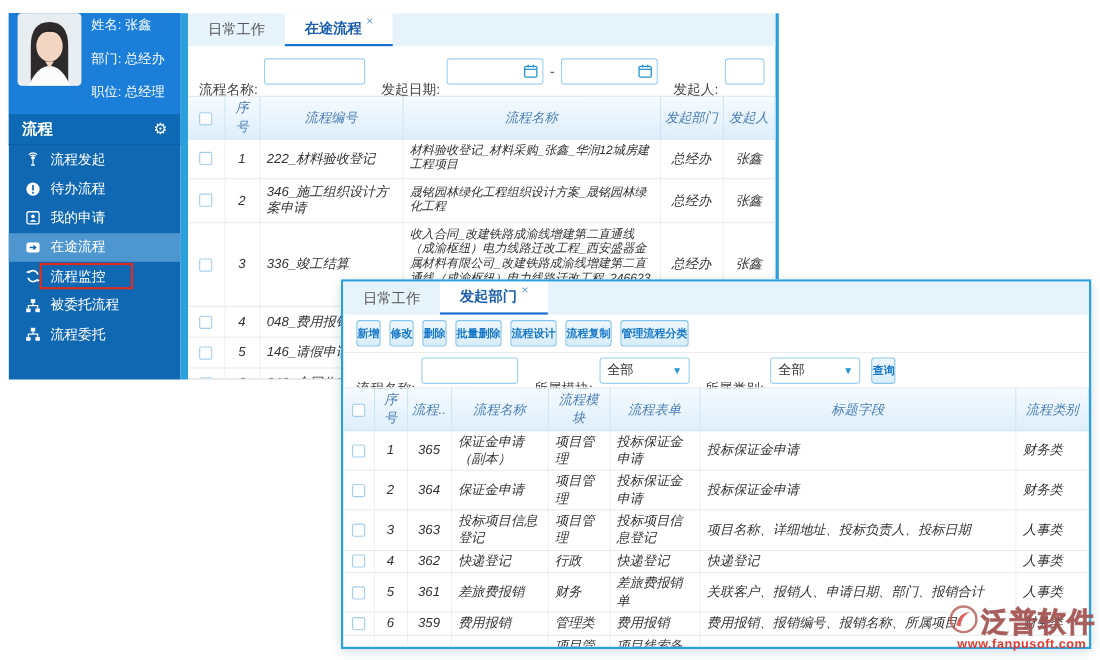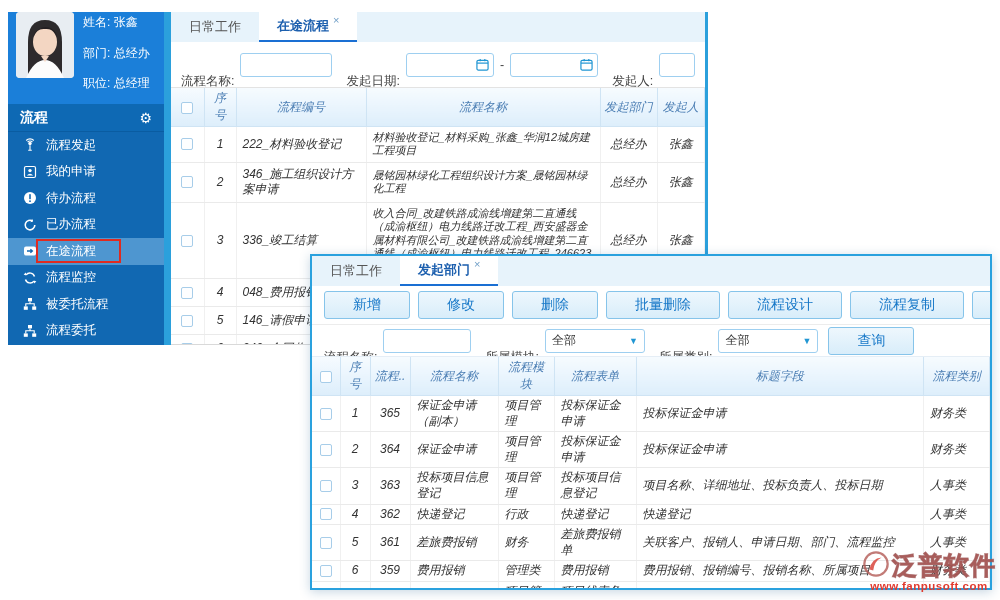--- a/index.html
+++ b/index.html
@@ -59,23 +59,23 @@
   .t-back tr { height:28px; }
   .t-front td:nth-child(2), .t-front td:nth-child(3) { text-align:center; }
   .t-front tr { height:20px; }
   .t-front td { padding:2px 6px; }
 
   
   .front-win { position:absolute; left:310px; top:254px; width:682px; height:336px; background:#fff;
     border:2px solid #2aa1de; box-shadow:0 2px 10px rgba(30,90,140,.25); display:flex; flex-direction:column; overflow:hidden; }
   .toolbar { display:flex; align-items:center; gap:8px; padding:5px 12px; flex:none; }
   .btn { background:linear-gradient(#eef7fd,#d8edfa); border:1px solid #86c4ea; color:#1778c8;
-    font-size:14px; border-radius:3px; padding:4px 28px; cursor:pointer; white-space:nowrap; }
+    font-size:10px; border-radius:3px; padding:4px 0; cursor:pointer; white-space:nowrap;font-weight:bold; }
   .front-filter { height:32px; padding:0 12px; gap:6px; border-top:1px solid #ececec; }
-  .sel { width:100px; display:flex; align-items:center; justify-content:space-between; padding:0 6px; font-size:12px; color:#333; cursor:pointer; }
+  .sel { width:82px; display:flex; align-items:center; justify-content:space-between; padding:0 6px; font-size:12px; color:#333; cursor:pointer; }
   .caret { color:#2196d3; font-size:9px; }
   .front-table-wrap { flex:1; overflow:hidden; border-top:1px solid #e5eef6; }
 
   
   .watermark { position:absolute; left:862px; top:549px; width:134px; text-align:center; pointer-events:none; }
   .wm-row { display:flex; align-items:center; justify-content:center; gap:2px; }
   .wm-brand { font-size:25px; font-weight:bold; color:rgba(197,80,74,.75);
     -webkit-text-stroke:1px rgba(150,80,80,.7); letter-spacing:1px; white-space:nowrap; }
   .wm-url { font-size:11.5px; font-weight:bold; color:#e03b30; letter-spacing:.5px; margin-top:-2px; }
 
@@ -117,45 +117,36 @@
                 <circle cx="7" cy="5.5" r="1.7" fill="#fff"></circle>
                 <path d="M3.2 2.5a5.3 5.3 0 0 1 7.6 0M4.6 4a3.3 3.3 0 0 1 4.8 0" fill="none" stroke="#fff" stroke-width="1.1"></path>
                 <path d="M7 7.2v5M5.2 12.2h3.6" stroke="#fff" stroke-width="1.1"></path>
               </svg>
             </span>
             <span>流程发起</span>
           </div>
           <div class="menu-item">
             <span class="micon">
               <svg viewBox="0 0 14 14">
+                <circle cx="7" cy="7" r="6" fill="#fff"></circle>
+                <rect x="6.2" y="3.2" width="1.6" height="5" fill="#1168b2"></rect>
+                <rect x="6.2" y="9.4" width="1.6" height="1.6" fill="#1168b2"></rect>
+              </svg>
+            </span>
+            <span>待办流程</span>
+          </div>
+          <div class="menu-item">
+            <span class="micon">
+              <svg viewBox="0 0 14 14">
                 <rect x="1.5" y="1.5" width="11" height="11" rx="1.5" fill="none" stroke="#fff" stroke-width="1.2"></rect>
                 <circle cx="7" cy="5.6" r="1.7" fill="#fff"></circle>
                 <path d="M3.8 10.5q3.2-3.4 6.4 0z" fill="#fff"></path>
               </svg>
             </span>
             <span>我的申请</span>
-          </div>
-          <div class="menu-item">
-            <span class="micon">
-              <svg viewBox="0 0 14 14">
-                <circle cx="7" cy="7" r="6" fill="#fff"></circle>
-                <rect x="6.2" y="3.2" width="1.6" height="5" fill="#1168b2"></rect>
-                <rect x="6.2" y="9.4" width="1.6" height="1.6" fill="#1168b2"></rect>
-              </svg>
-            </span>
-            <span>待办流程</span>
-          </div>
-          <div class="menu-item">
-            <span class="micon">
-              <svg viewBox="0 0 14 14">
-                <path d="M11.8 7A4.8 4.8 0 1 1 9.6 3" fill="none" stroke="#fff" stroke-width="1.6"></path>
-                <path d="M9.2 0.8 10 3.4 7.4 4.2z" fill="#fff"></path>
-              </svg>
-            </span>
-            <span>已办流程</span>
           </div>
           <div class="menu-item active">
             <span class="micon">
               <svg viewBox="0 0 14 14">
                 <rect x="1" y="2.5" width="12" height="9" rx="2" fill="#fff"></rect>
                 <path d="M4 7h5M7.4 5.2 9.4 7 7.4 8.8" fill="none" stroke="#1168b2" stroke-width="1.3"></path>
               </svg>
             </span>
             <span>在途流程</span>
           </div>
@@ -406,21 +397,21 @@
               <td>快递登记</td>
               <td>人事类</td>
             </tr>
             <tr>
               <td><span class="cb"></span></td>
               <td>5</td>
               <td>361</td>
               <td>差旅费报销</td>
               <td>财务</td>
               <td>差旅费报销单</td>
-              <td>关联客户、报销人、申请日期、部门、流程监控</td>
+              <td>关联客户、报销人、申请日期、部门、报销合计</td>
               <td>人事类</td>
             </tr>
             <tr>
               <td><span class="cb"></span></td>
               <td>6</td>
               <td>359</td>
               <td>费用报销</td>
               <td>管理类</td>
               <td>费用报销</td>
               <td>费用报销、报销编号、报销名称、所属项目</td>

